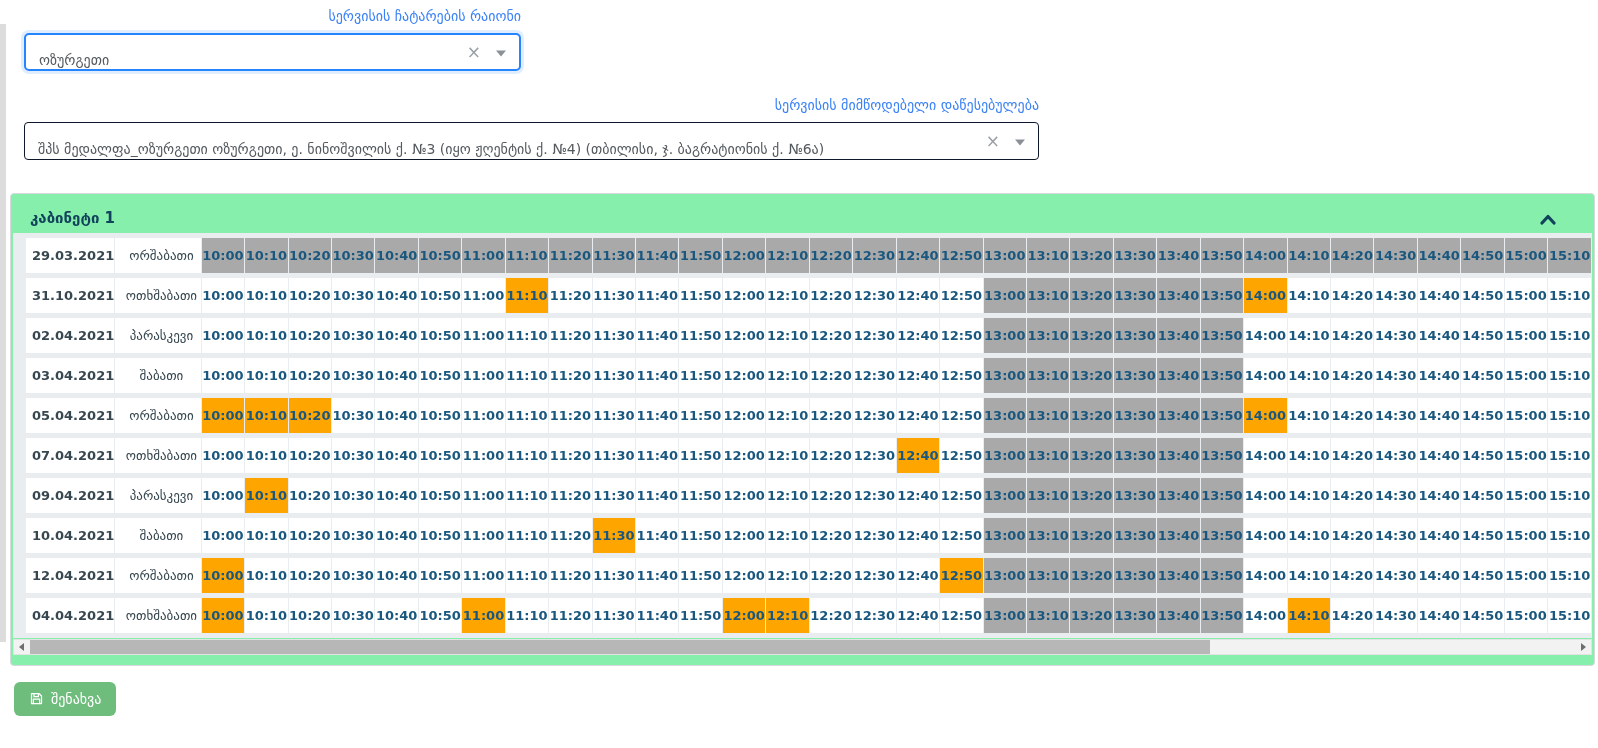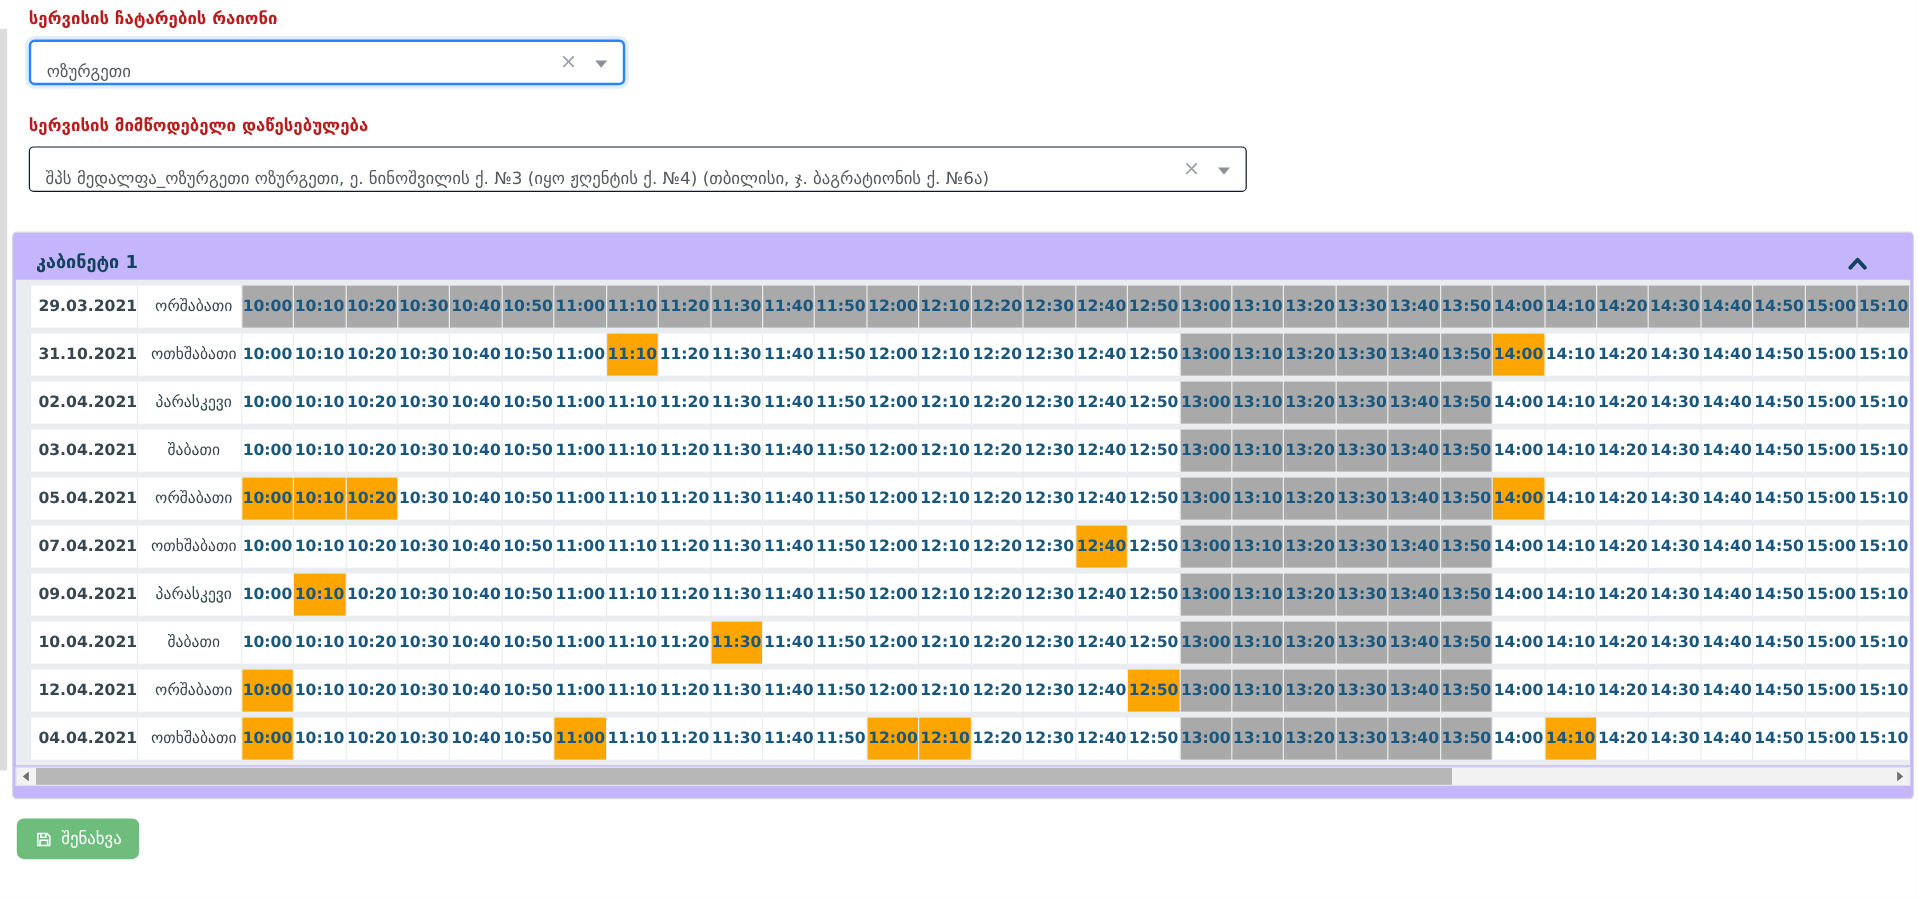--- a/index.html
+++ b/index.html
@@ -7,21 +7,21 @@
   body {
     font-family: "DejaVu Sans", "Liberation Sans", sans-serif;
     min-width: 1598px; height: 748px; position: relative; overflow: hidden;
     color: #212529;
   }
   .left-edge-strip {
     position: absolute; left: 0; top: 24px; width: 6px; height: 618px;
     background: #dcdcdc;
   }
   .filters { padding: 8px 0 0 24px; }
-  .field-label { font-size: 14px; font-weight: bold; color: #b91c1c; margin-bottom: 9px; }
+  .field-label { font-size: 14px; font-weight: normal; color: #3b82f6; margin-bottom: 9px; text-align: right; }
   .select {
     position: relative; height: 38px; background: #fff; border-radius: 5px;
     display: flex; align-items: center; padding: 16px 64px 0 13px;
   }
   .select.focused { border: 2px solid var(--accent-blue); box-shadow: 0 0 0 3px rgba(38,132,255,0.15); }
   .select.plain { border: 1px solid #0f172a; border-radius: 4px; }
   .select-value { font-size: 14px; color: #555a5f; white-space: nowrap; overflow: hidden; }
   .clear-icon {
     position: absolute; right: 38px; top: 50%; transform: translateY(-50%);
     color: #9aa0a6; font-size: 17px; line-height: 1; cursor: pointer;
@@ -29,21 +29,21 @@
   .caret-icon {
     position: absolute; right: 13px; top: 50%; transform: translateY(-25%);
     width: 0; height: 0; border-left: 5px solid transparent; border-right: 5px solid transparent;
     border-top: 6px solid #8b9197; cursor: pointer;
   }
   .region-field { width: 497px; }
   .provider-field { width: 1015px; margin-top: 26px; }
 
   .panel {
     margin: 33px 3px 0 10px; width: 1585px; border: 1px solid #d7dadd;
-    border-radius: 4px; background: #c4b5fd;
+    border-radius: 4px; background: #86efac;
   }
   .panel-header {
     display: flex; align-items: center; justify-content: space-between;
     padding: 15px 20px 6px 19px;
   }
   .panel-title { font-size: 15px; font-weight: bold; color: #12425c; }
   .collapse-btn { cursor: pointer; display: flex; align-items: center; padding: 2px 18px 0 0; }
 
   .grid-clip { width: 1579px; margin: 0 2px; overflow: hidden; }
   table.schedule {
@@ -72,21 +72,21 @@
   .hscroll-arrow.right { right: 0; }
   .tri-left { width:0; height:0; border-top:4px solid transparent; border-bottom:4px solid transparent; border-right:5px solid #6e6e6e; }
   .tri-right { width:0; height:0; border-top:4px solid transparent; border-bottom:4px solid transparent; border-left:5px solid #6e6e6e; }
   .hscroll-thumb {
     position: absolute; left: 16px; top: 0; width: 1180px; height: 14px;
     background: #b7b7b7; cursor: grab;
   }
   .panel-footer-space { height: 10px; }
 
   .save-btn {
-    margin: 16px 0 0 14px; display: inline-flex; align-items: center; gap: 7px;
+    margin: 16px 0 0 14px; display: inline-flex; gap: 7px;
     background: var(--save-green); color: #fff; border: none; border-radius: 6px;
     padding: 9px 15px; font-size: 14px; font-weight: 500; cursor: pointer;
     font-family: "DejaVu Sans", "Liberation Sans", sans-serif;
   }
   .save-btn svg { display: block; }
 </style>
 </head>
 <body>
 
 

